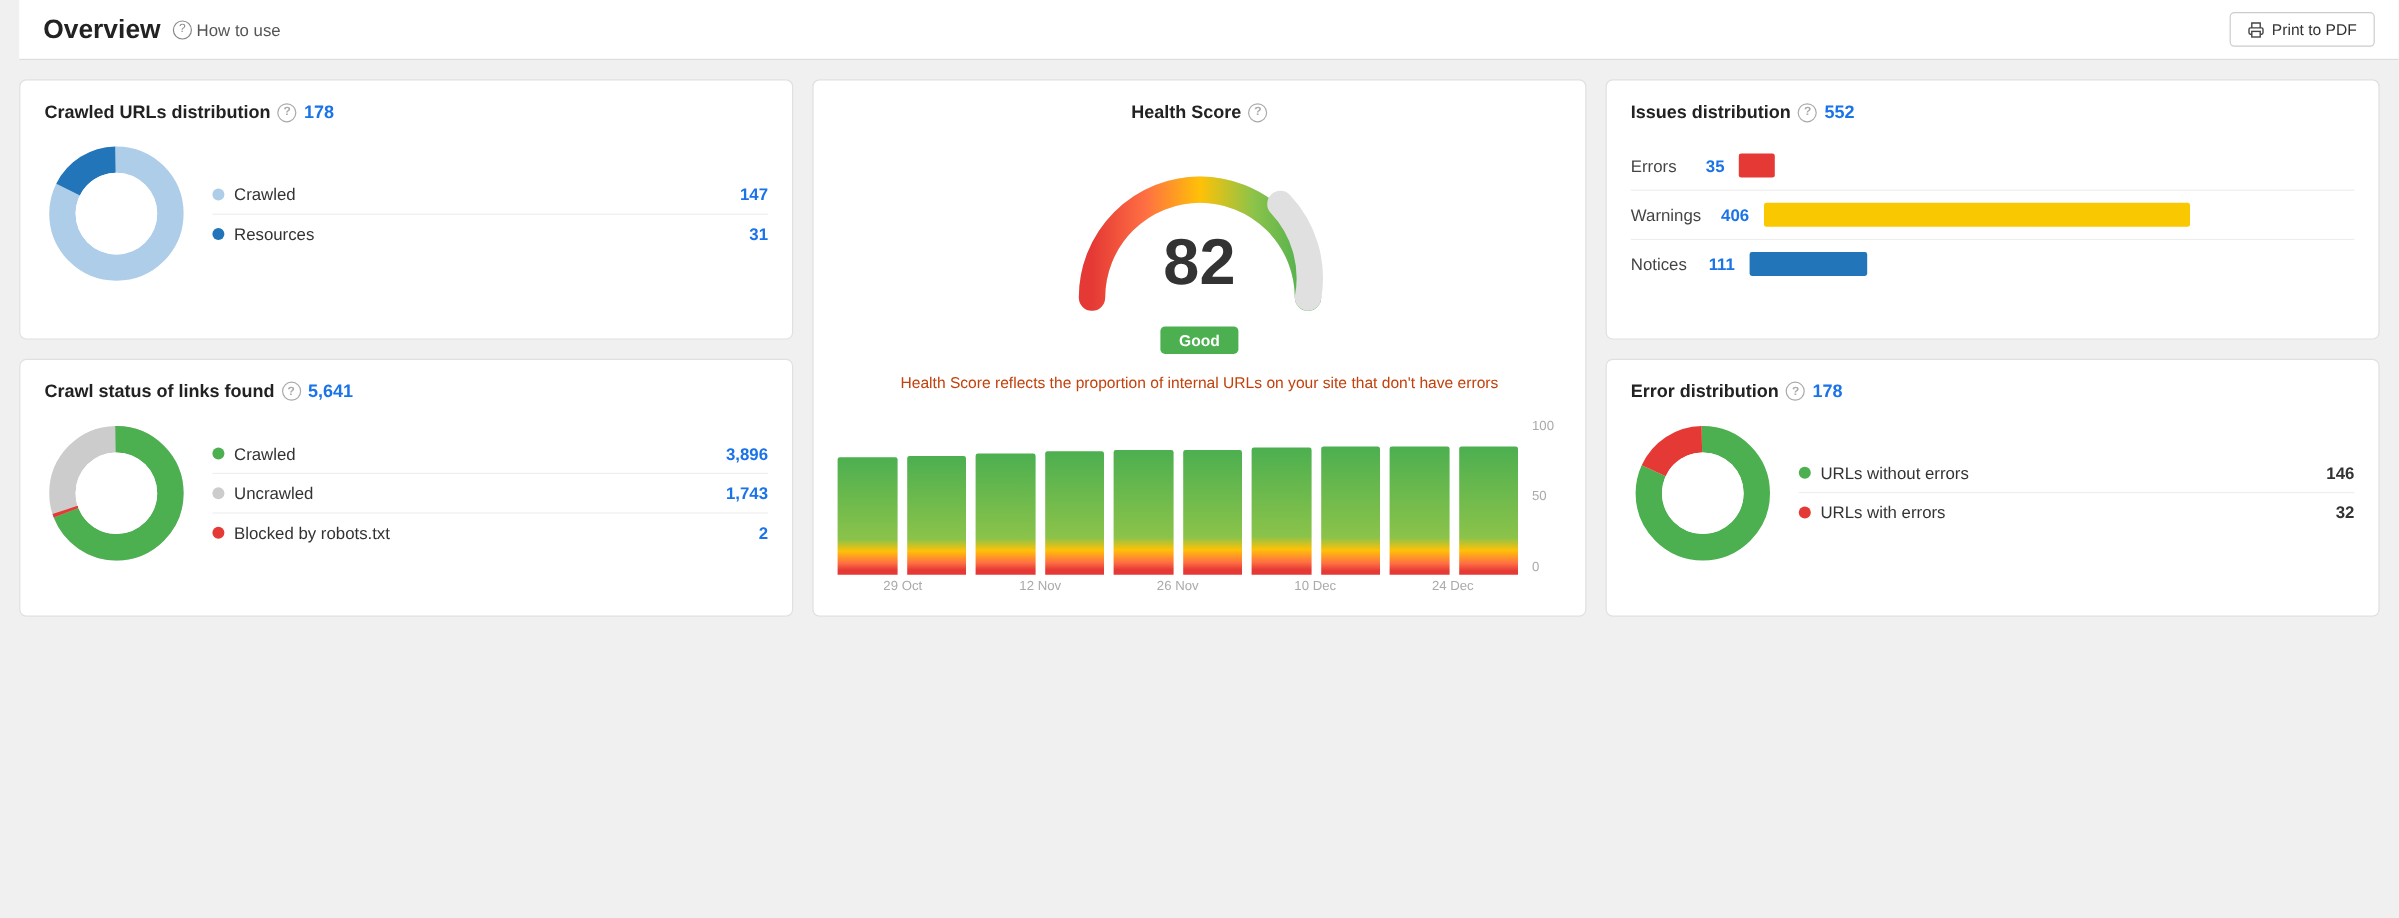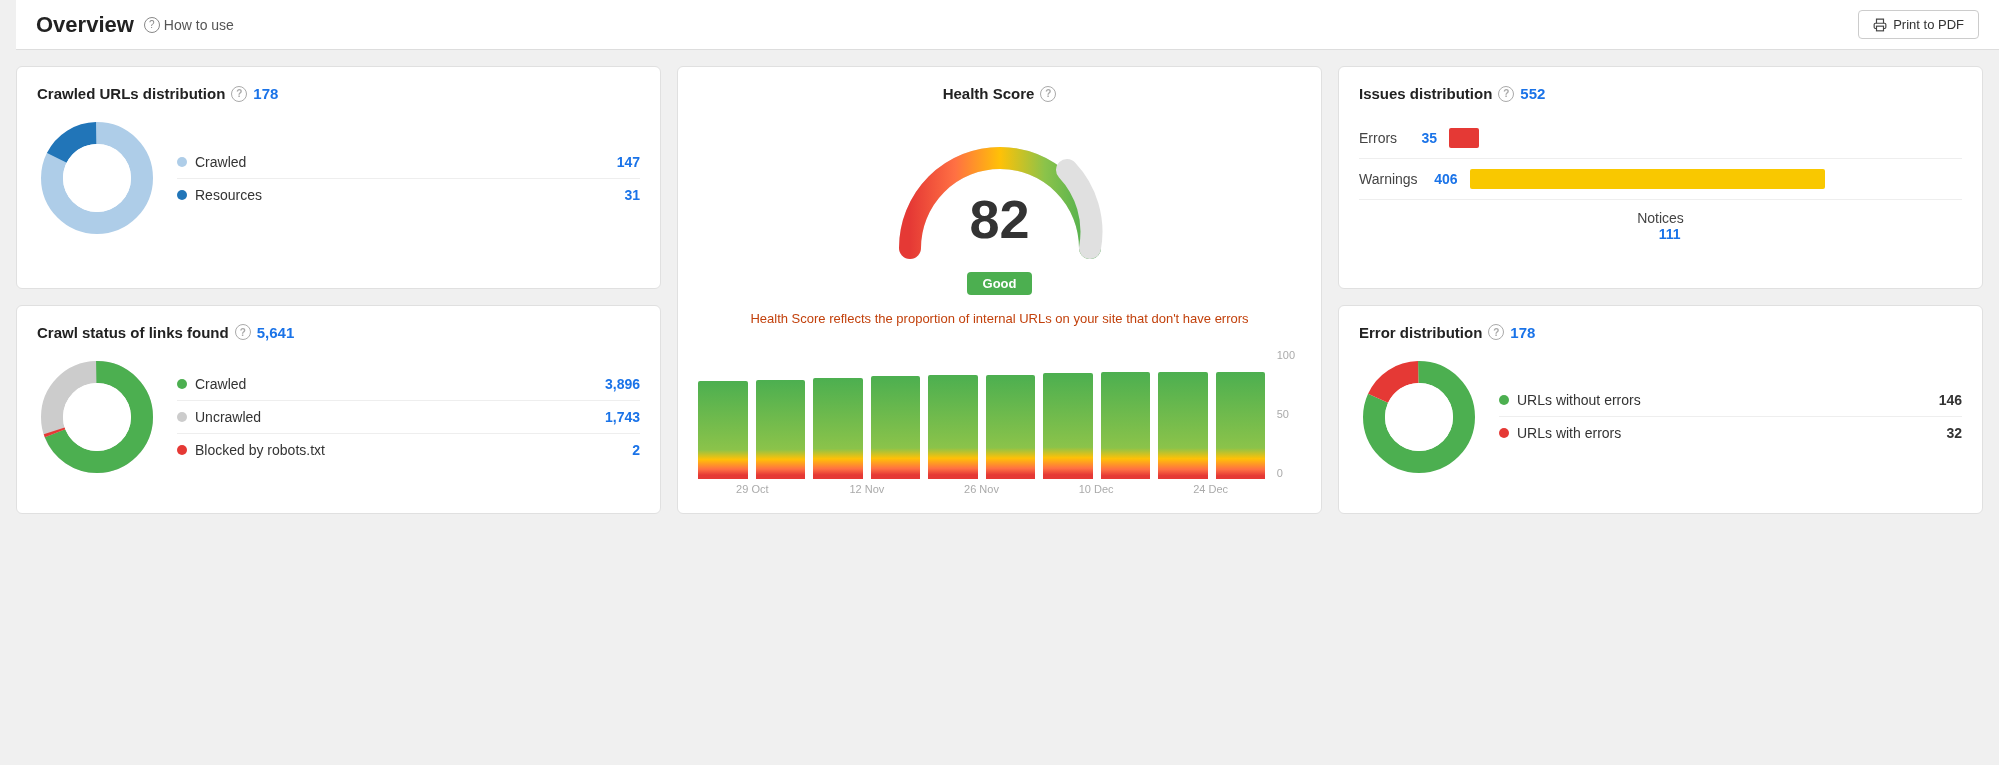--- a/index.html
+++ b/index.html
@@ -200,21 +200,21 @@
       width: 100%;
     }
     
     .issues-row {
       display: flex;
       align-items: center;
       justify-content: space-between;
       padding: 10px 0;
       border-bottom: 1px solid #eee;
     }
-    .issues-row:last-child { border-bottom: none; flex-direction: column; }
+    .issues-row:last-child { border-bottom: none; }
     .issues-label { color: #444; font-size: 14px; }
     .issues-count { color: #1a73e8; font-weight: 600; font-size: 14px; min-width: 40px; text-align: right; }
     .issues-bar-wrap { flex: 1; margin: 0 12px; height: 20px; position: relative; }
     .issues-bar {
       height: 100%;
       border-radius: 2px;
     }
     
     .error-dist-card {}
   </style>

